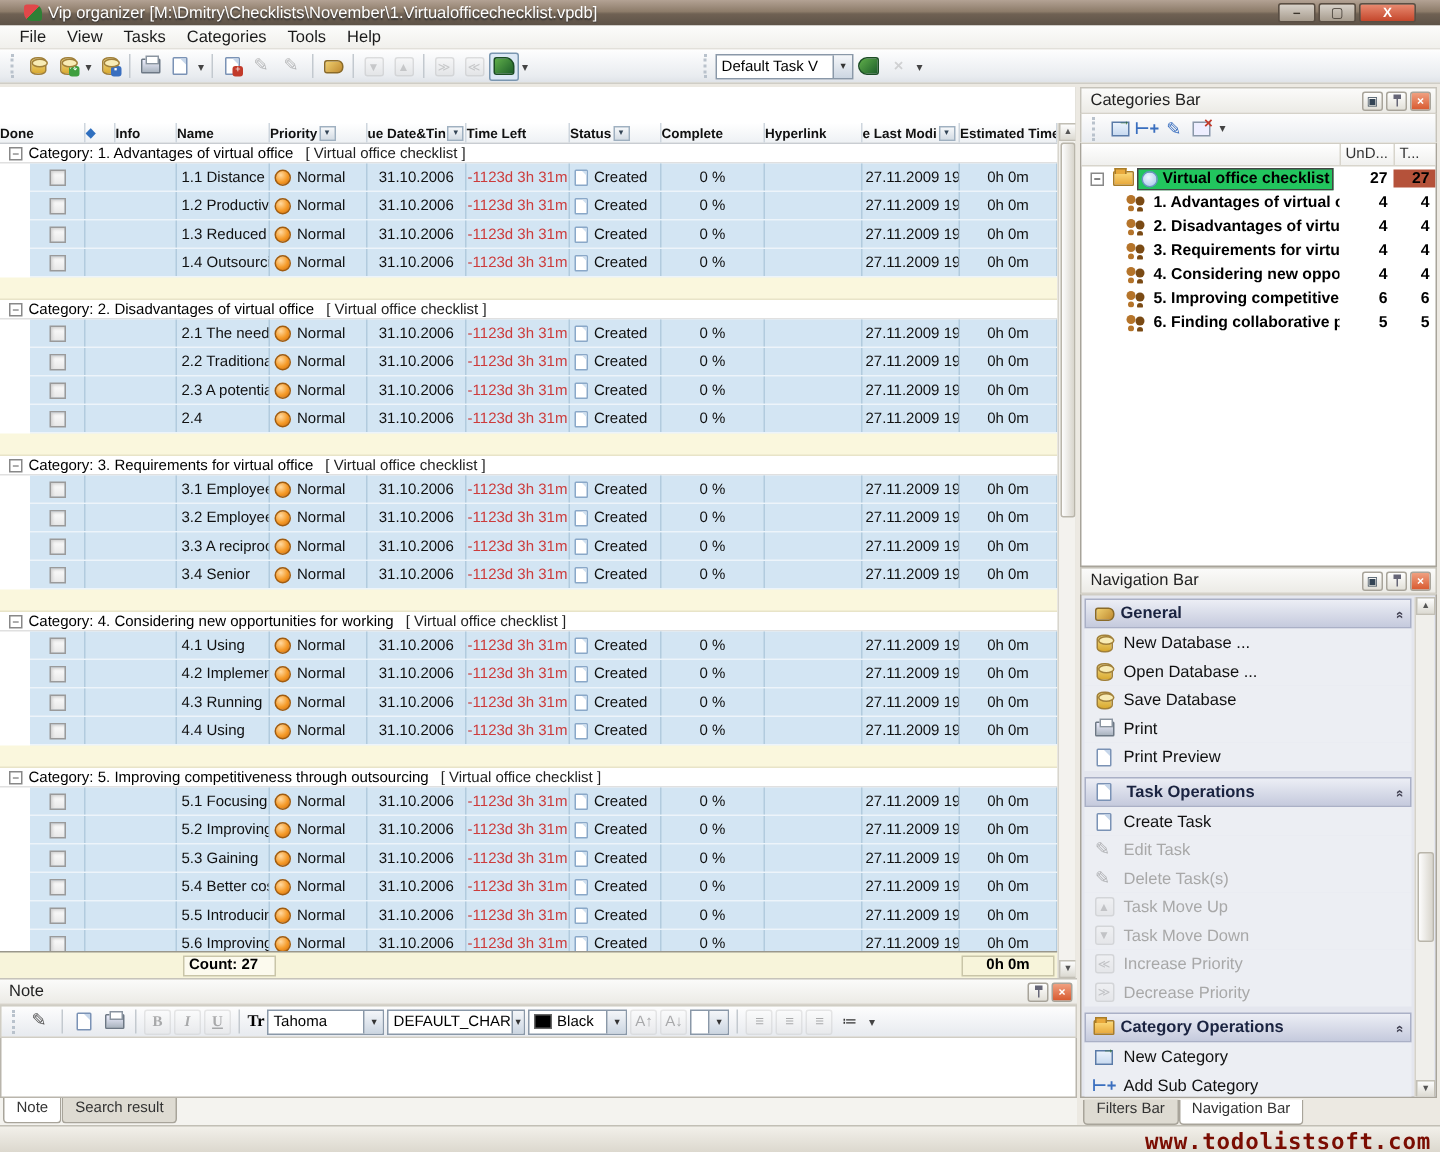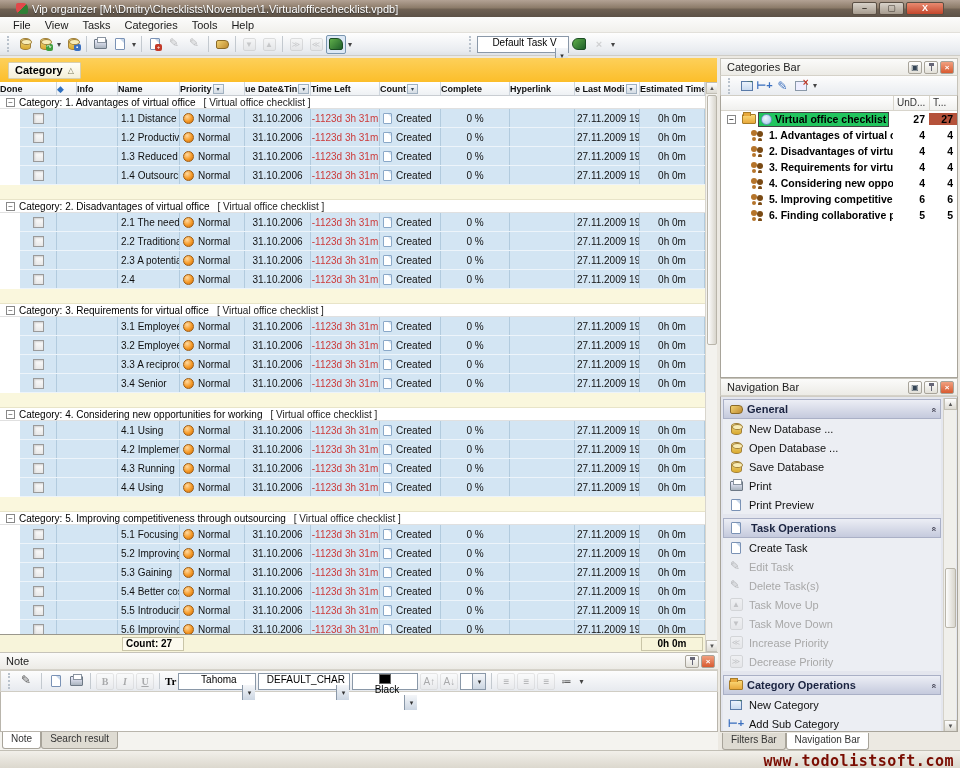--- a/index.html
+++ b/index.html
@@ -35,21 +35,21 @@
   .i-print { width:13px; height:10px; background:linear-gradient(#eef,#aab4bf); border:1px solid #6d7885; border-radius:1px; }
   .i-print:before { content:""; position:absolute; left:2px; top:-3px; width:7px; height:4px; background:#fff; border:1px solid #8a94a0; }
   .i-doc { width:10px; height:12px; background:#fff; border:1px solid #7a92b5; border-radius:1px; }
   .i-doc:before { content:""; position:absolute; right:0; top:0; border-style:solid; border-width:0 4px 4px 0; border-color:transparent #c6d6ea transparent transparent; }
   .i-pencil { width:12px; height:12px; }
   .i-pencil:before { content:"\270E"; font-family:"DejaVu Sans",sans-serif; font-size:12px; color:#555; position:absolute; left:0; top:-2px; }
   .i-marker { width:13px; height:9px; background:linear-gradient(135deg,#f0d070,#bf8a30); border:1px solid #8a6a28; border-radius:2px 4px 4px 2px; }
   .i-sqarrow { width:13px; height:13px; border:1px solid #9fb3c8; border-radius:2px; background:linear-gradient(#eef4fb,#cfdded); color:#6a88a8; font-size:8px; line-height:12px; text-align:center; }
   .i-view { width:14px; height:12px; background:linear-gradient(135deg,#5fae4a,#1e5f2a); border:1px solid #1c4d24; border-radius:2px 6px 2px 2px; }
   .i-x { color:#9a9a9a; font-size:11px; font-weight:bold; }
-  .combo { height:17px; background:#fff; border:1px solid #8a98a8; display:flex; align-items:center; font-size:10px; padding-left:3px;flex-direction:column; }
+  .combo { height:17px; background:#fff; border:1px solid #8a98a8; display:flex; align-items:center; font-size:10px; padding-left:3px; }
   .combo .drop { margin-left:auto; width:13px; height:100%; background:linear-gradient(#f4f6f9,#ccd6e2); border-left:1px solid #8a98a8; text-align:center; font-size:7px; line-height:15px; color:#333; }
 
   
   .grid-wrap { left:0; top:58px; width:718px; height:594px; background:#fff; border-right:1px solid #b9b5ac; }
   .groupband { position:absolute; left:0; top:0; width:717px; height:24px; background:linear-gradient(#fdd05a,#fcbe2a); display:flex; align-items:center; padding-left:8px; }
   .groupbtn { height:17px; background:linear-gradient(#fffef8,#f4efd8); border:1px solid #d8cfae; border-radius:1px; font-weight:bold; font-size:11px; padding:0 6px; display:flex; align-items:center; gap:5px; }
   .tri { font-size:8px; color:#7a7a5a; }
   .gridhead { position:absolute; left:0; top:24px; width:705px; height:14px; display:flex; background:linear-gradient(#ffffff,#eef1f4); border-bottom:1px solid #c9cdd2; }
   .hcell { border-right:1px solid #ced6de; font-weight:bold; font-size:9px; display:flex; align-items:center; justify-content:flex-start; white-space:nowrap; overflow:hidden; color:#111; position:relative; }
   .hdrop { width:11px; height:10px; margin-left:1px; background:linear-gradient(#f6f8fa,#d4dce4); border:1px solid #9fb0c0; font-size:6px; line-height:8px; text-align:center; color:#345; flex:none; }
@@ -231,26 +231,20 @@
     <span class="tb-btn">
         <span class="ico i-view" style="border-radius:6px 2px 2px 6px"></span>
       </span>
     <span class="tb-btn dim">
         <span class="i-x">×</span>
       </span>
     <span class="tb-caret">▾</span>
   </div>
 
   <div class="abs grid-wrap">
-    <div class="groupband">
-      <span class="groupbtn">
-        <span>Category</span>
-        <span class="tri">△</span>
-      </span>
-    </div>
     <div class="gridhead" id="grid-head">
         <div class="hcell" style="width: 57px;">
           <div style="overflow: hidden;">Done</div>
         </div>
         <div class="hcell" style="width: 20px;">
           <div class="hdiamond" style="overflow: hidden;">◆</div>
         </div>
         <div class="hcell" style="width: 41px;">
           <div style="overflow: hidden;">Info</div>
         </div>
@@ -262,21 +256,21 @@
           <div class="hdrop">▾</div>
         </div>
         <div class="hcell" style="width: 66px;">
           <div style="overflow: hidden;">ue Date&amp;Tin</div>
           <div class="hdrop">▾</div>
         </div>
         <div class="hcell" style="width: 69px;">
           <div style="overflow: hidden;">Time Left</div>
         </div>
         <div class="hcell" style="width: 61px;">
-          <div style="overflow: hidden;">Count</div>
+          <div style="overflow: hidden;">Status</div>
           <div class="hdrop">▾</div>
         </div>
         <div class="hcell" style="width: 69px;">
           <div style="overflow: hidden;">Complete</div>
         </div>
         <div class="hcell" style="width: 65px;">
           <div style="overflow: hidden;">Hyperlink</div>
         </div>
         <div class="hcell" style="width: 65px;">
           <div style="overflow: hidden;">e Last Modi</div>

